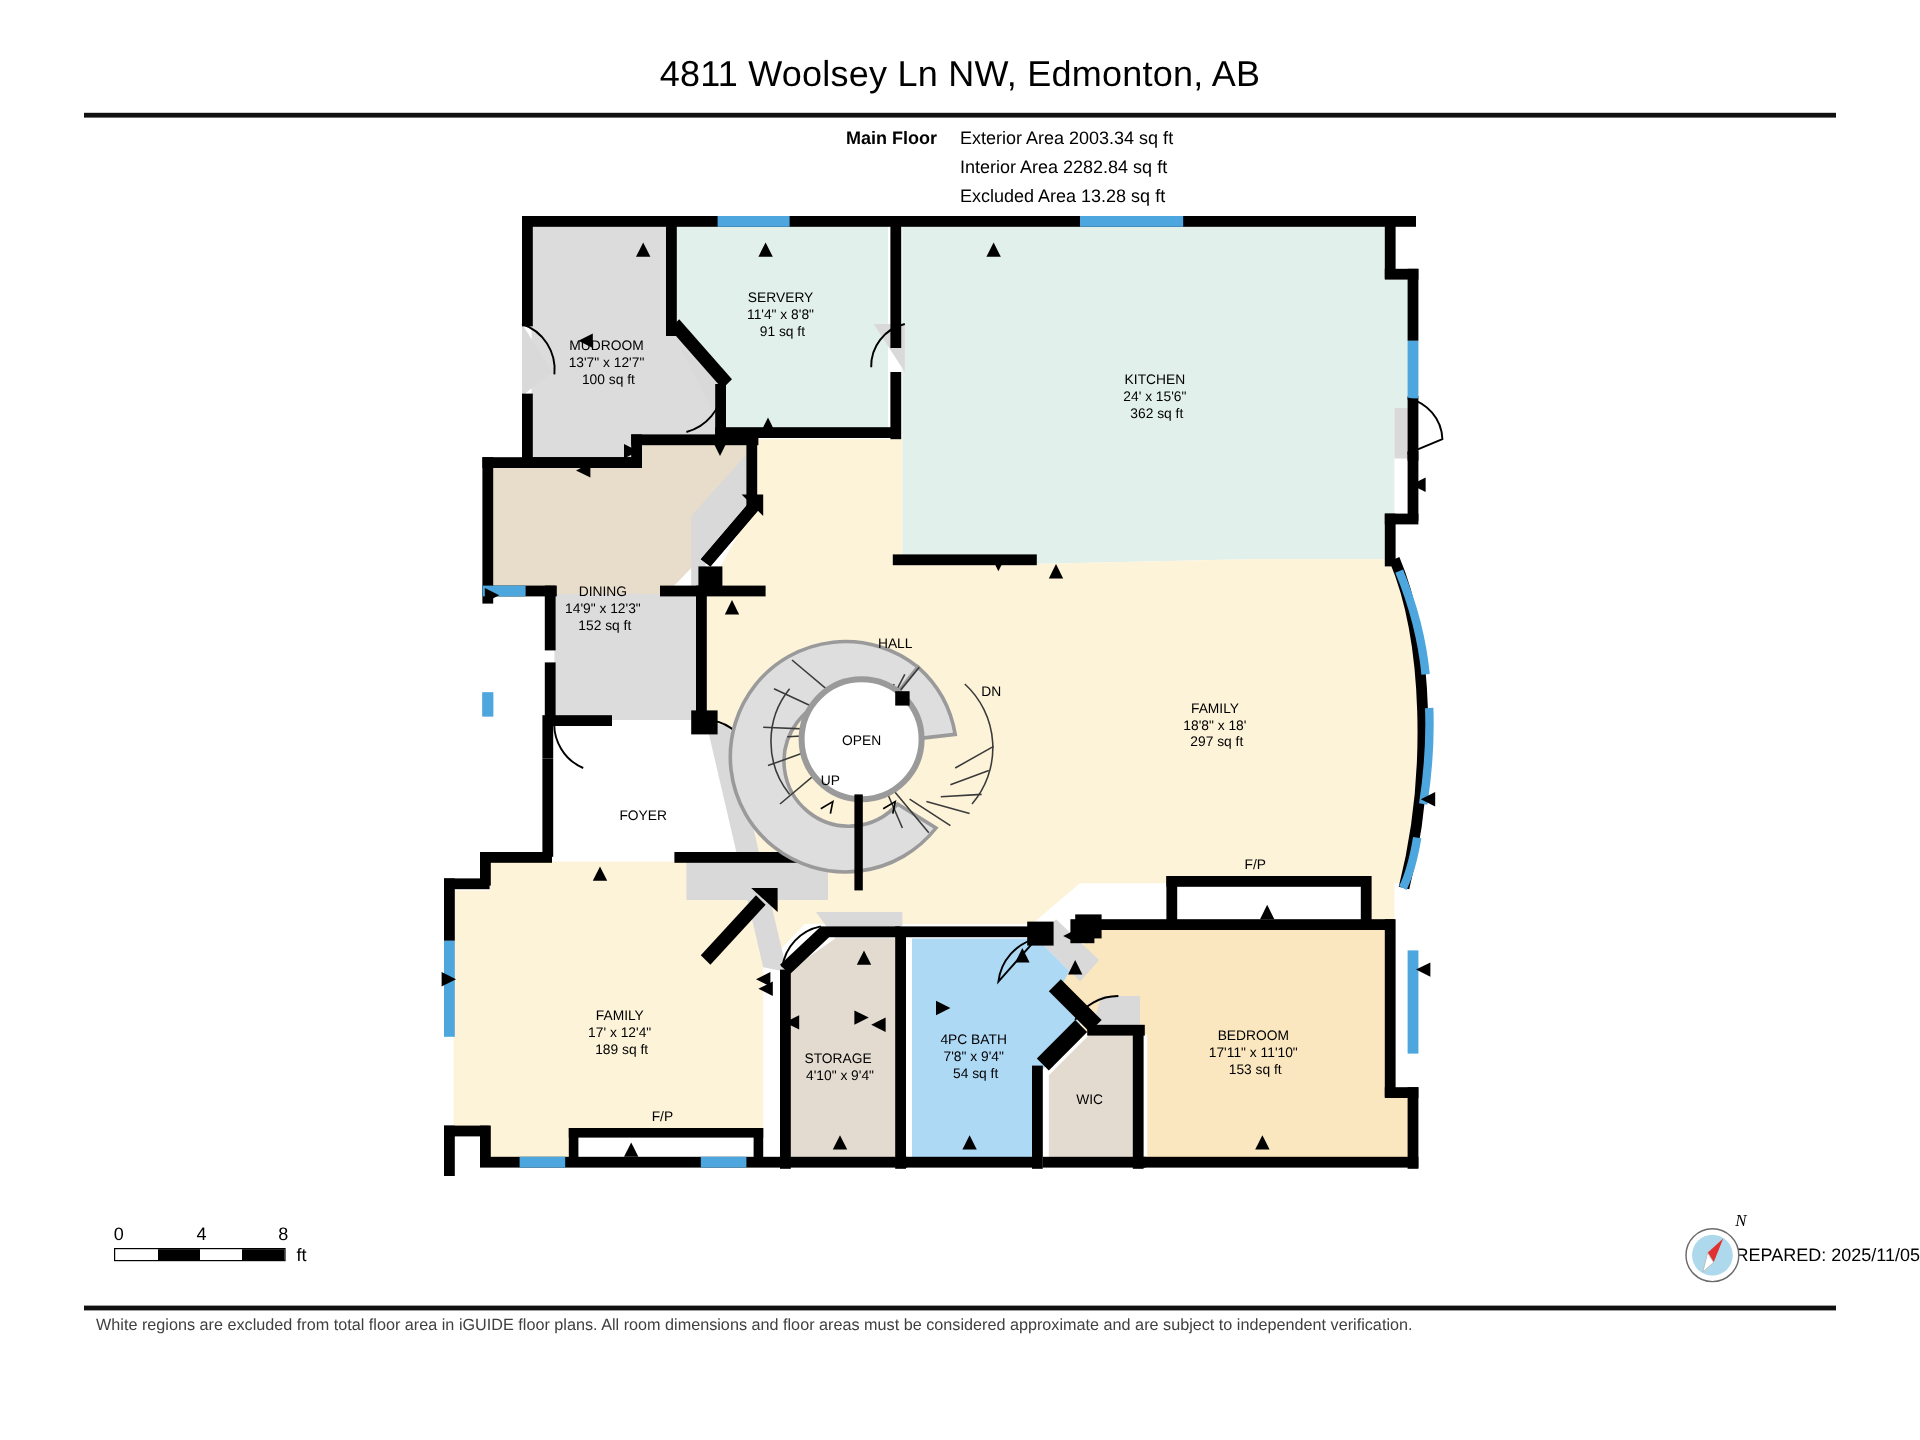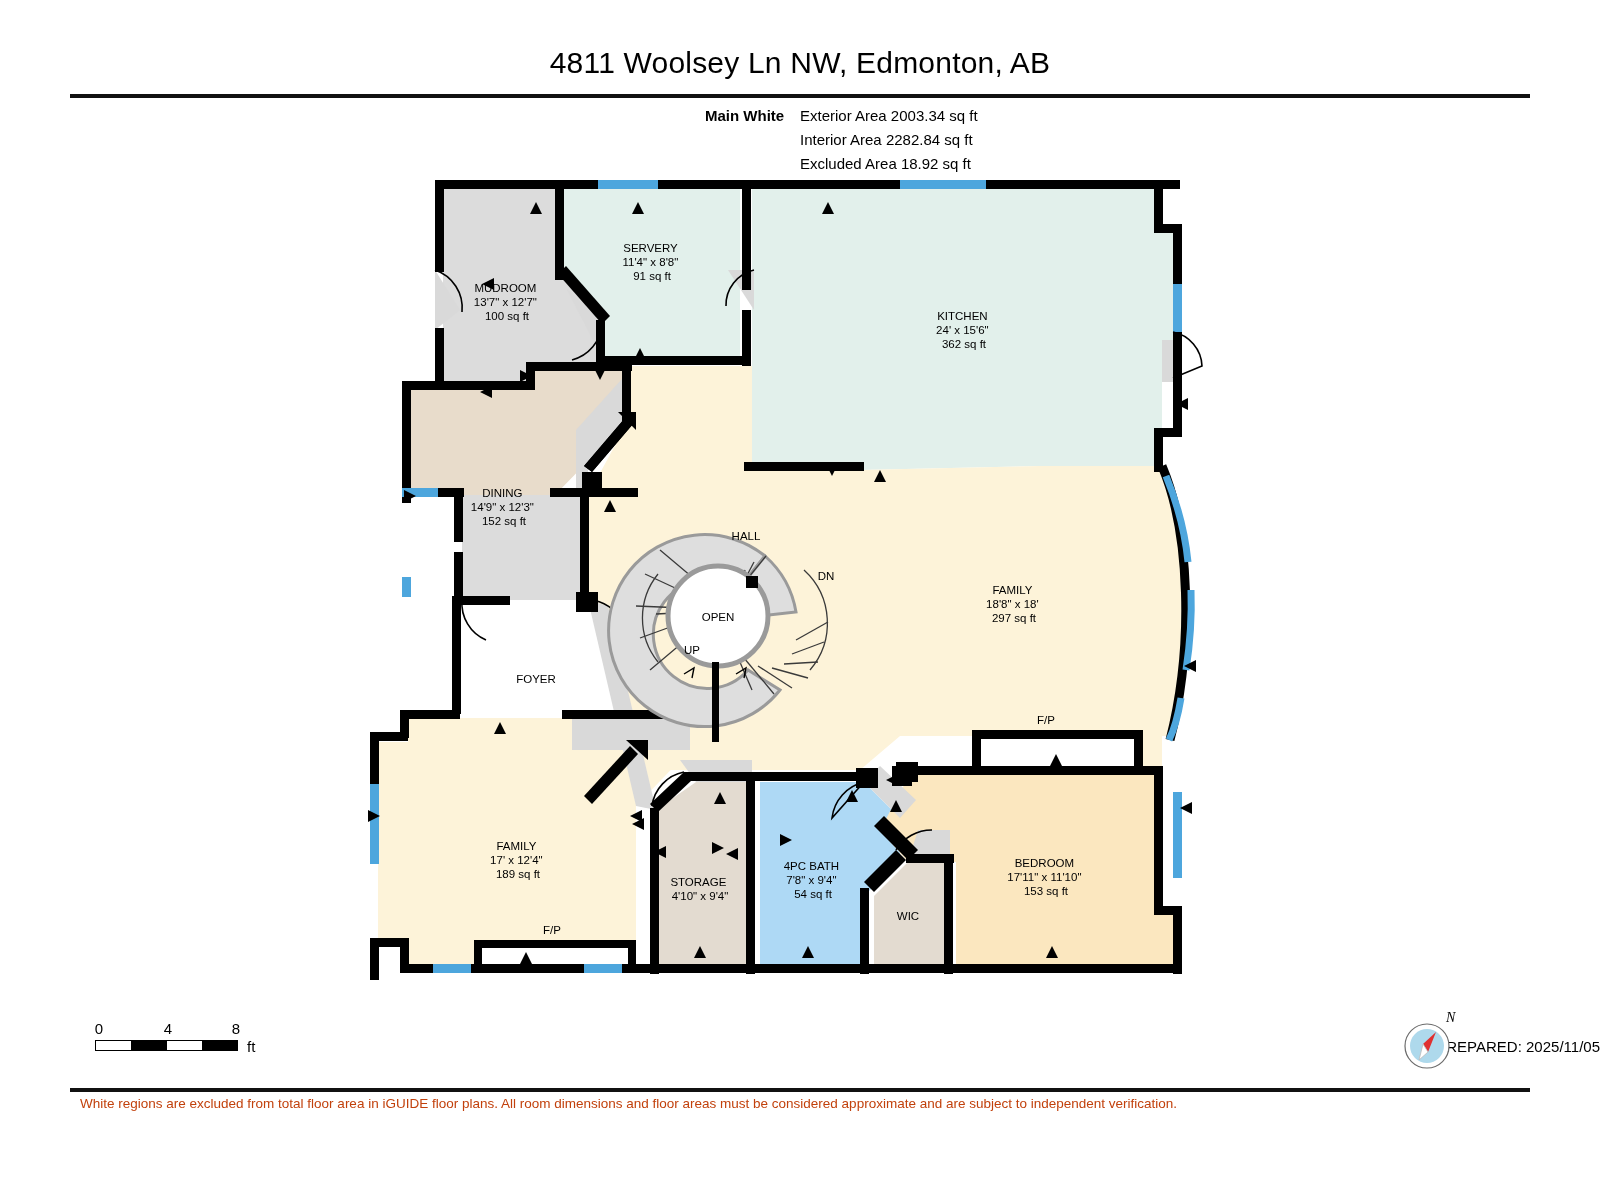--- a/index.html
+++ b/index.html
@@ -63,43 +63,43 @@
   #prepared{
     position:absolute;left:0;top:1038px;width:1600px;text-align:right;
     font-size:15px;
   }
   #compass{position:absolute;left:1396px;top:1008px;width:66px;height:66px;}
   #footer-rule{
     position:absolute;left:70px;top:1088px;width:1460px;height:4px;background:#111;
   }
   #disclaimer{
     position:absolute;left:80px;top:1096px;width:1440px;
-    font-size:13.5px;color:#c2410c;
+    font-size:13.5px;color:#404040;
   }
 </style>
 </head>
 <body>
 
 <div class="page">
 
   <div id="plan-title">4811 Woolsey Ln NW, Edmonton, AB</div>
   <div id="title-rule"></div>
 
   <div id="summary">
     <div class="row">
-      <span class="lbl">Main White</span>
+      <span class="lbl">Main Floor</span>
       <span class="val">Exterior Area 2003.34 sq ft</span>
     </div>
     <div class="row">
       <span class="lbl"></span>
       <span class="val">Interior Area 2282.84 sq ft</span>
     </div>
     <div class="row">
       <span class="lbl"></span>
-      <span class="val">Excluded Area 18.92 sq ft</span>
+      <span class="val">Excluded Area 13.28 sq ft</span>
     </div>
   </div>
 
   <div id="floorplan">
     <svg width="900" height="830" viewBox="0 0 900 830" xmlns="http://www.w3.org/2000/svg">
 
       <path d="M103,18 L222,18 L222,108 L262,152 L262,200 L194,200 L194,218 L103,218 Z" fill="#dcdcdc"></path>
 
       <path d="M222,18 L400,18 L400,192 L262,192 L262,152 L222,108 Z" fill="#e2f0eb"></path>
 

